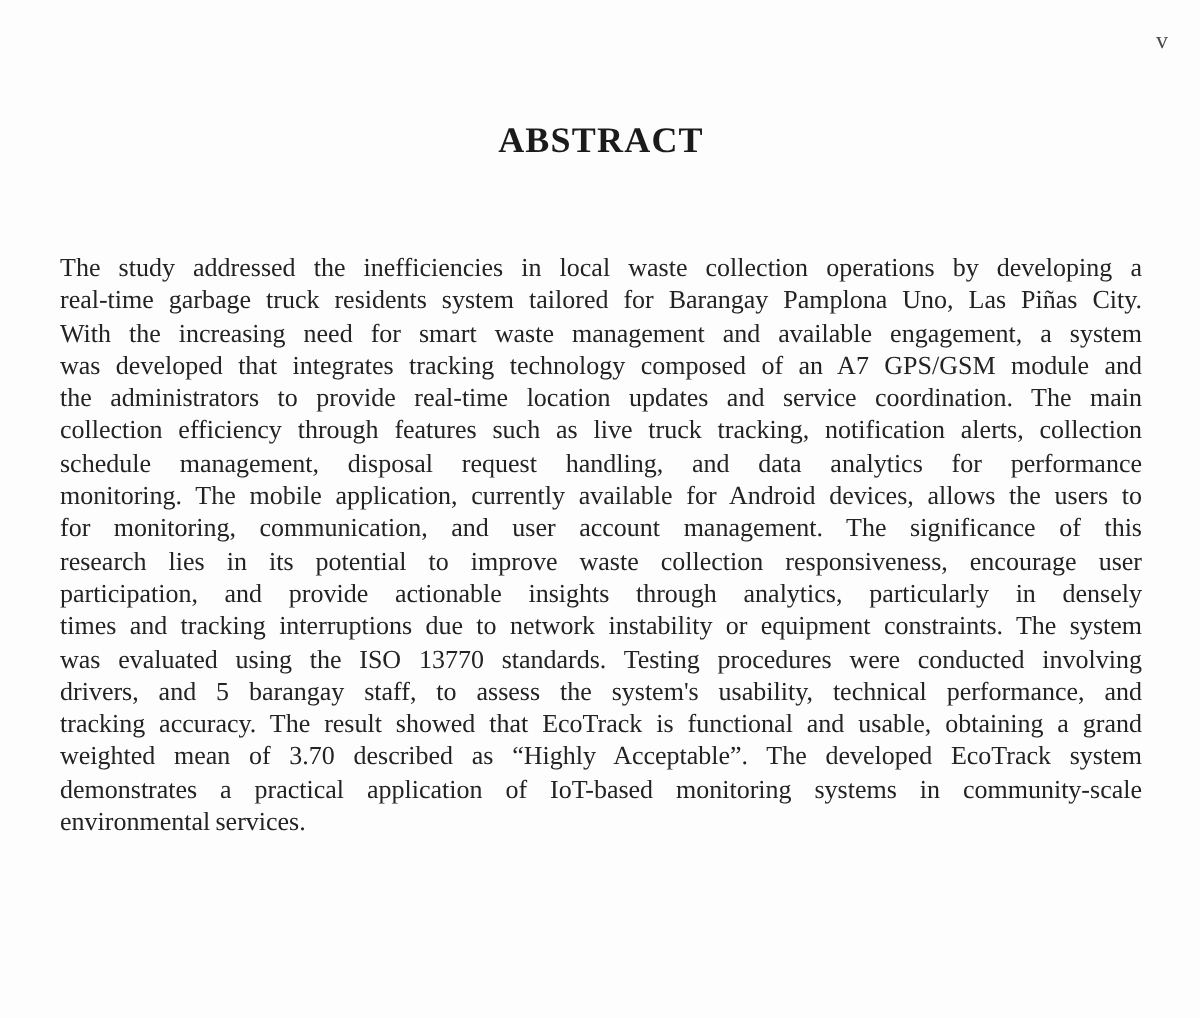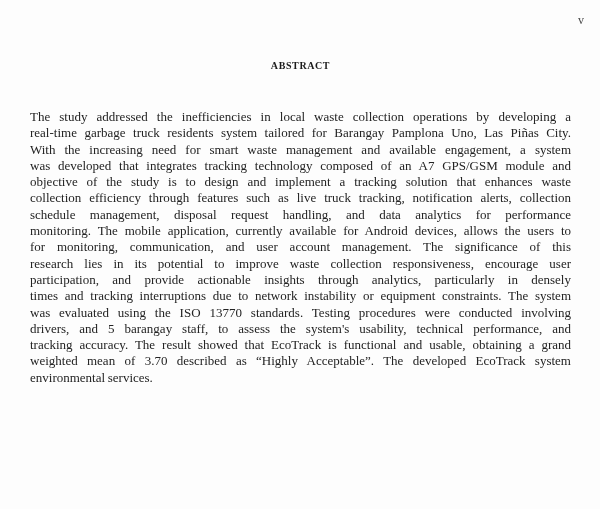--- a/index.html
+++ b/index.html
@@ -23,27 +23,27 @@
     font-size: 12px;
     color: #4a4a4a;
   }
   .doc-title {
     position: absolute;
     top: 60px;
     left: 30px;
     width: 541px;
     text-align: center;
     font-weight: bold;
-    font-size: 10px;
+    font-size: 18px;
     letter-spacing: 0.6px;
     color: #1b1b1b;
   }
   .abstract-body {
     position: absolute;
-    top: 109px;
+    top: 126px;
     left: 30px;
     width: 541px;
     font-size: 13px;
     line-height: 16.3px;
     word-spacing: -0.6px;
     color: #232323;
   }
   .para-line {
     text-align: justify;
     text-align-last: justify;
@@ -61,27 +61,28 @@
 <div class="page">
   <span class="page-number">v</span>
 
   <div class="doc-title">ABSTRACT</div>
 
   <div class="abstract-body">
       <div class="para-line">The study addressed the inefficiencies in local waste collection operations by developing a</div>
       <div class="para-line">real-time garbage truck residents system tailored for Barangay Pamplona Uno, Las Piñas City.</div>
       <div class="para-line">With the increasing need for smart waste management and available engagement, a system</div>
       <div class="para-line">was developed that integrates tracking technology composed of an A7 GPS/GSM module and</div>
-      <div class="para-line">objective of the study is to design and implement a tracking solution that enhances waste</div>
+      <div class="para-line">the administrators to provide real-time location updates and service coordination. The main</div>
       <div class="para-line">collection efficiency through features such as live truck tracking, notification alerts, collection</div>
       <div class="para-line">schedule management, disposal request handling, and data analytics for performance</div>
       <div class="para-line">monitoring. The mobile application, currently available for Android devices, allows the users to</div>
       <div class="para-line">for monitoring, communication, and user account management. The significance of this</div>
       <div class="para-line">research lies in its potential to improve waste collection responsiveness, encourage user</div>
       <div class="para-line">participation, and provide actionable insights through analytics, particularly in densely</div>
       <div class="para-line">times and tracking interruptions due to network instability or equipment constraints. The system</div>
       <div class="para-line">was evaluated using the ISO 13770 standards. Testing procedures were conducted involving</div>
       <div class="para-line">drivers, and 5 barangay staff, to assess the system's usability, technical performance, and</div>
       <div class="para-line">tracking accuracy. The result showed that EcoTrack is functional and usable, obtaining a grand</div>
       <div class="para-line">weighted mean of 3.70 described as “Highly Acceptable”. The developed EcoTrack system</div>
+      <div class="para-line">demonstrates a practical application of IoT-based monitoring systems in community-scale</div>
       <div class="para-line last">environmental services.</div>
     </div>
 </div>
 
 </body></html>

